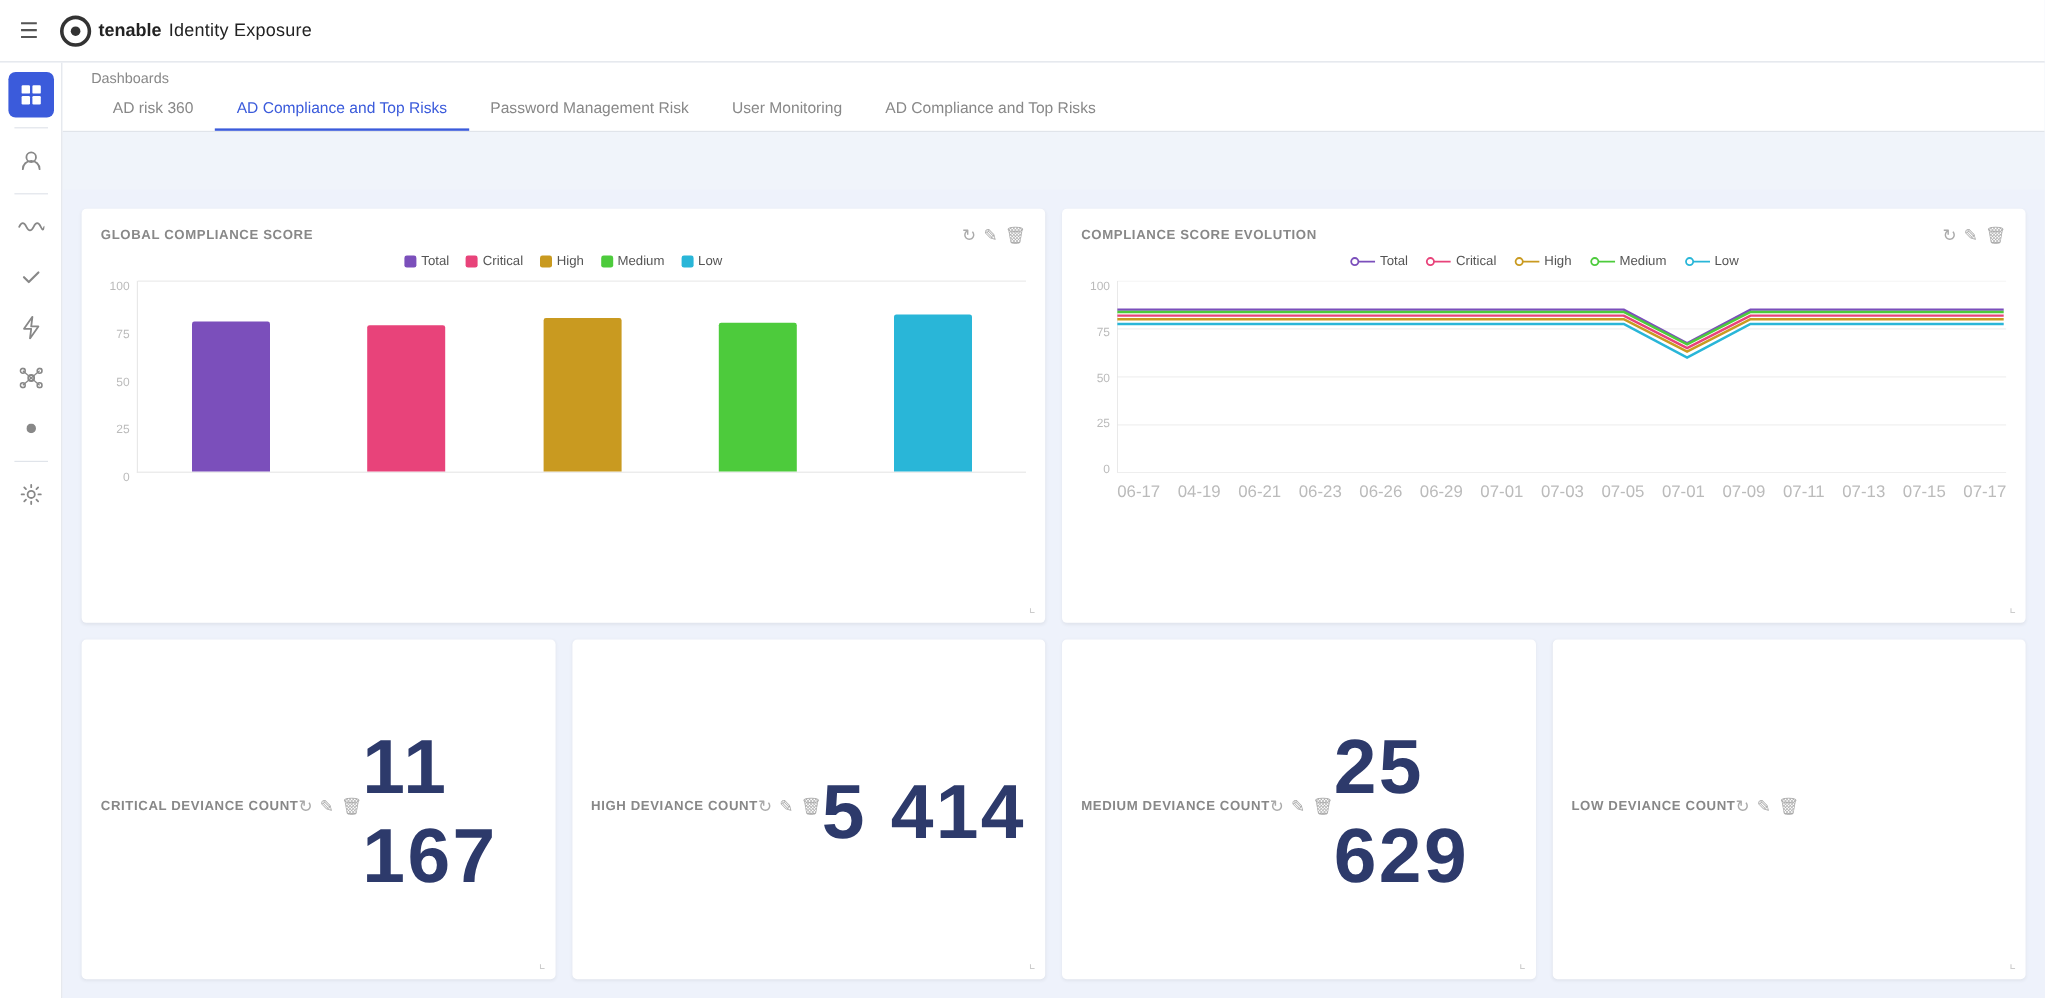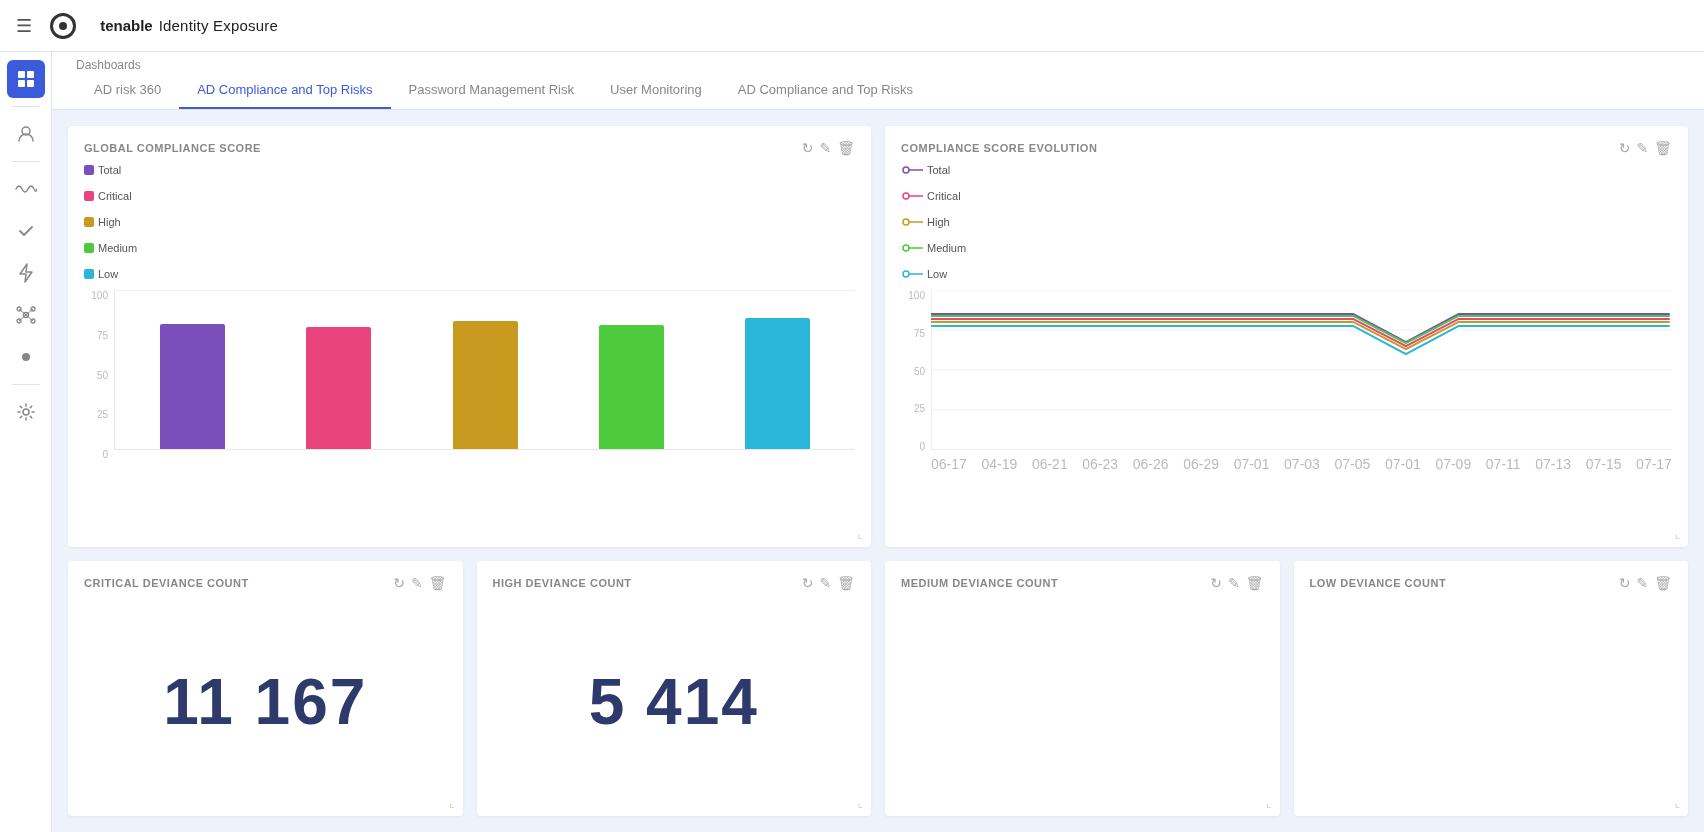--- a/index.html
+++ b/index.html
@@ -62,20 +62,21 @@
     }
     .sidebar-item.active { background: #3b5bdb; color: #fff; }
     .sidebar-divider { width: 28px; height: 1px; background: #e0e4ea; margin: 4px 0; }
 
     
     .content-area {
       flex: 1;
       display: flex;
       flex-direction: column;
       overflow: hidden;
+      gap: 48px;
     }
 
     
     .subnav {
       background: #fff;
       border-bottom: 1px solid #e0e4ea;
     }
     .subnav-breadcrumb {
       padding: 6px 24px 0;
       font-size: 12px;
@@ -137,21 +138,21 @@
       font-size: 14px; color: #aaa; cursor: pointer;
     }
     .widget-corner {
       position: absolute; bottom: 6px; right: 8px;
       font-size: 12px; color: #ccc;
     }
 
     
     .chart-legend {
       display: flex; gap: 14px; justify-content: center;
-      margin-bottom: 10px; flex-wrap: wrap; flex-direction: column;
+      margin-bottom: 10px; flex-wrap: wrap;
     }
     .legend-item {
       display: flex; align-items: center; gap: 4px;
       font-size: 11px; color: #555;
     }
     .legend-dot {
       width: 10px; height: 10px; border-radius: 2px;
     }
 
     
@@ -162,41 +163,41 @@
       gap: 14px;
     }
     .deviance-card {
       background: #fff;
       border-radius: 4px;
       padding: 14px 16px 12px;
       position: relative;
       box-shadow: 0 1px 3px rgba(0,0,0,0.06);
       min-height: 200px;
       display: flex;
-      flex-direction: column;
+      flex-direction: row;
     }
     .deviance-value {
       flex: 1;
       display: flex;
       align-items: center;
       justify-content: center;
       font-size: 64px;
       font-weight: 700;
       color: #2d3a6b;
       letter-spacing: 2px;
     }
   </style>
 </head>
 <body>
 
 <div class="topbar">
   <span class="topbar-menu-icon">☰</span>
   <div class="topbar-logo">
     <div class="topbar-logo-circle"></div>
-    <span style="font-weight:700;font-size:15px;color:#222;margin-left:18px;">tenable</span>
+    <span style="font-weight:700;font-size:15px;color:#222;">tenable</span>
     <span class="topbar-brand">Identity Exposure</span>
   </div>
 </div>
 
 <div class="main-layout">
 
   <div class="sidebar">
     <div class="sidebar-item active">
       <svg width="20" height="20" viewBox="0 0 20 20" fill="none">
         <rect x="2" y="2" width="7" height="7" rx="1" fill="white"></rect>
@@ -468,20 +469,21 @@
 
         <div class="deviance-card">
           <div class="widget-header">
             <span class="widget-title">MEDIUM DEVIANCE COUNT</span>
             <div class="widget-actions">
               <span class="widget-action-icon">↻</span>
               <span class="widget-action-icon">✎</span>
               <span class="widget-action-icon">🗑</span>
             </div>
           </div>
+          <div class="deviance-value">25 629</div>
           <div class="widget-corner">⌞</div>
         </div>
 
         <div class="deviance-card">
           <div class="widget-header">
             <span class="widget-title">LOW DEVIANCE COUNT</span>
             <div class="widget-actions">
               <span class="widget-action-icon">↻</span>
               <span class="widget-action-icon">✎</span>
               <span class="widget-action-icon">🗑</span>

